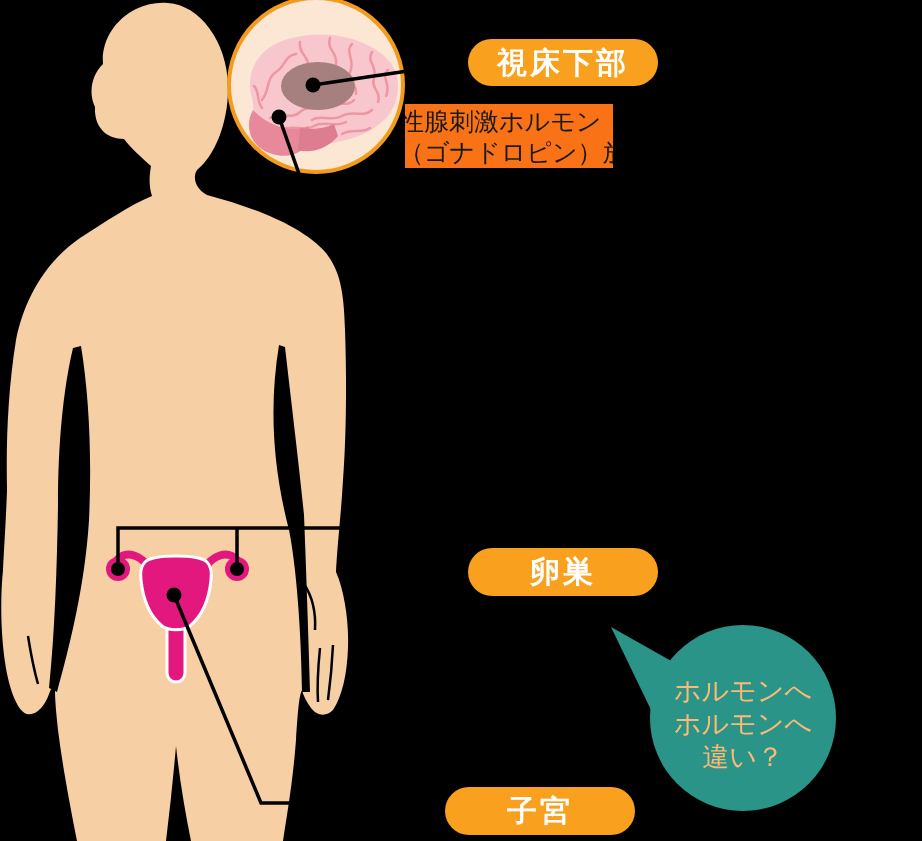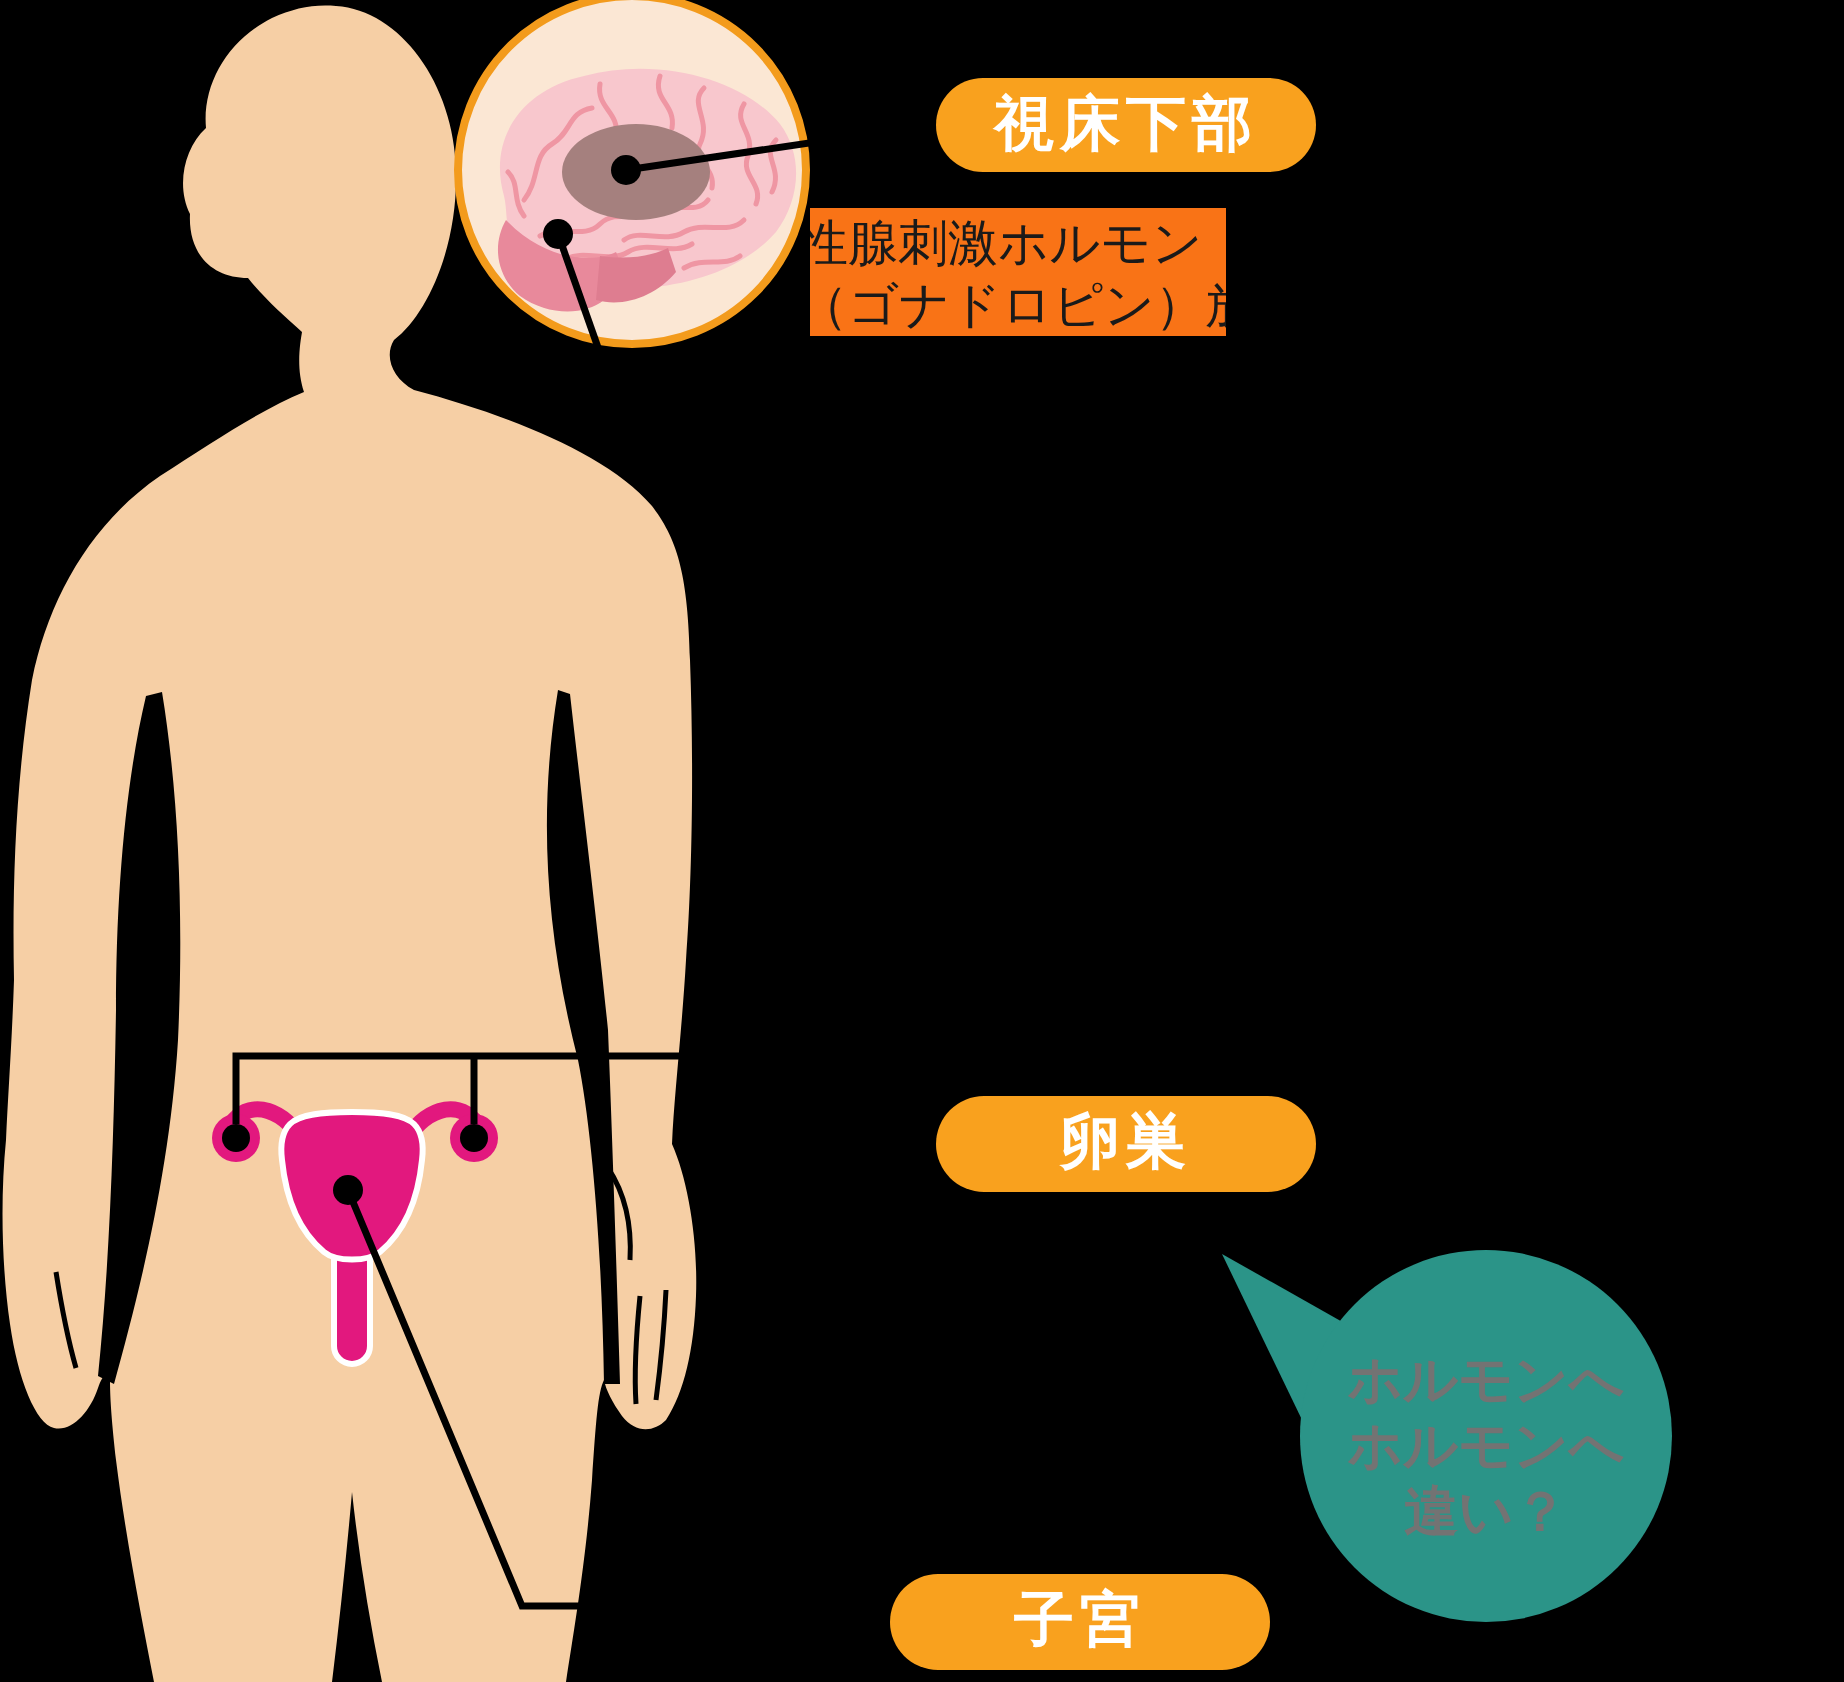--- a/index.html
+++ b/index.html
@@ -18,21 +18,21 @@
   .whitebox{
     position:absolute;background:#f97316;overflow:hidden;color:#1a1a1a;
   }
   .gnrh-box{left:405px;top:104px;width:208px;height:64px;}
   .gnrh-inner{position:absolute;left:-6px;top:2px;white-space:nowrap;
     font-size:25px;line-height:31px;}
   .estro-box{left:420px;top:558px;width:126px;height:44px;}
   .estro-inner{position:absolute;left:50px;top:8px;white-space:nowrap;font-size:26px;}
   .bubble-text{
     position:absolute;left:648px;top:674px;width:190px;
-    color:#737373;font-weight:bold;font-size:27px;line-height:33px;
+    color:#fdba74;font-weight:normal;font-size:27px;line-height:33px;
     text-align:center;
   }
   .bubble-text div{white-space:nowrap;}
 </style>
 </head>
 <body>
 
 <div class="stage">
 
   <svg width="922" height="841" viewBox="0 0 922 841">

